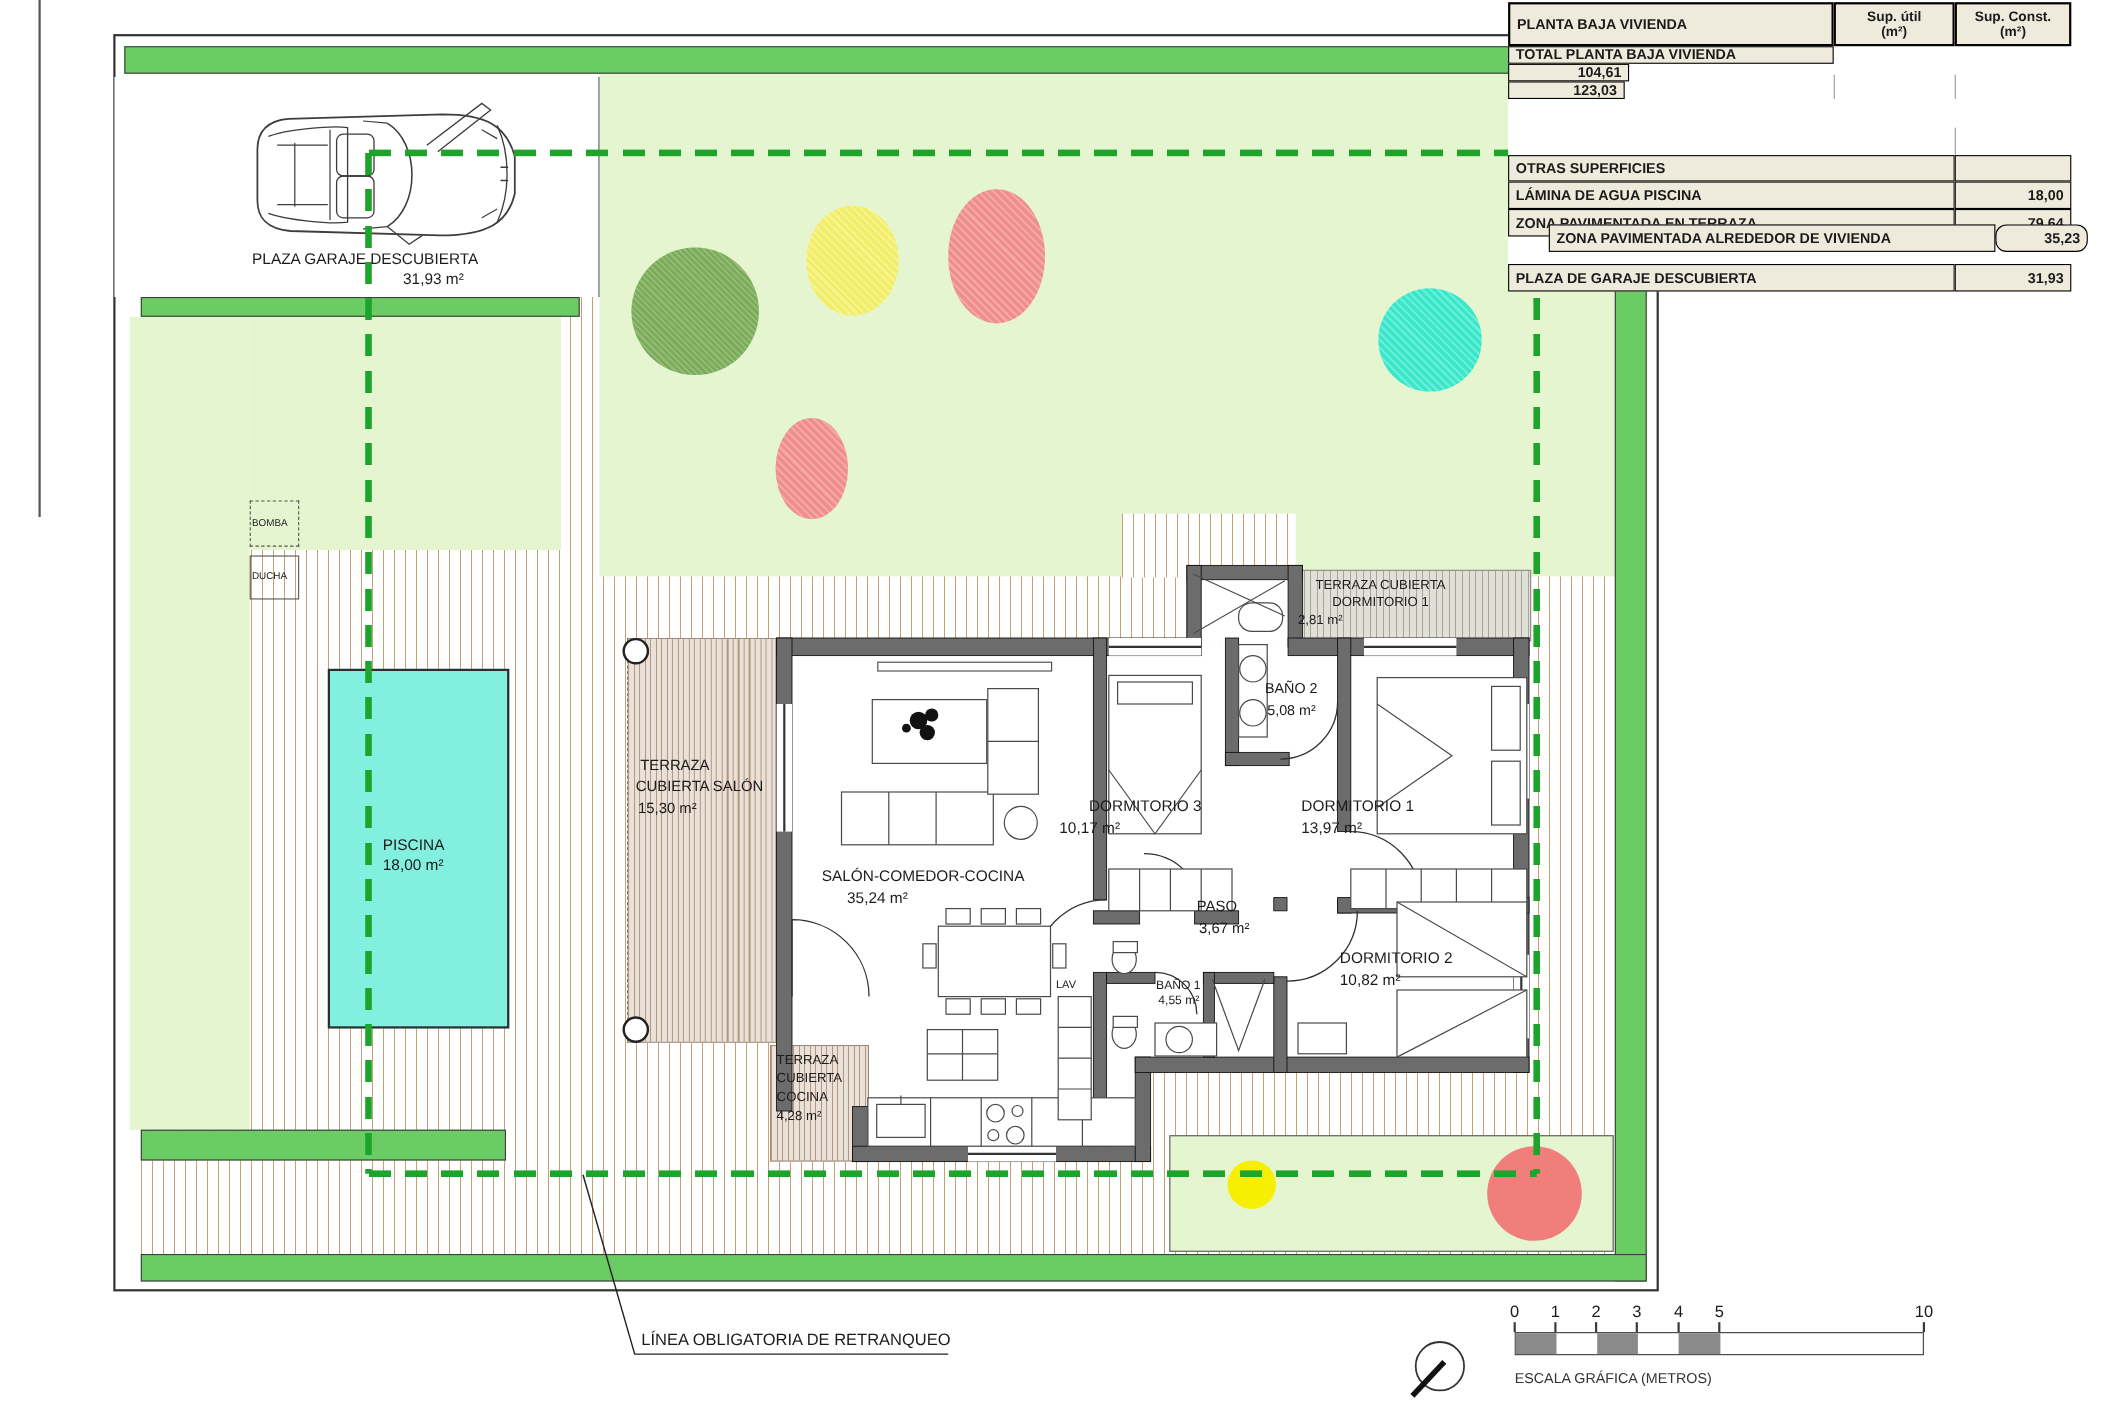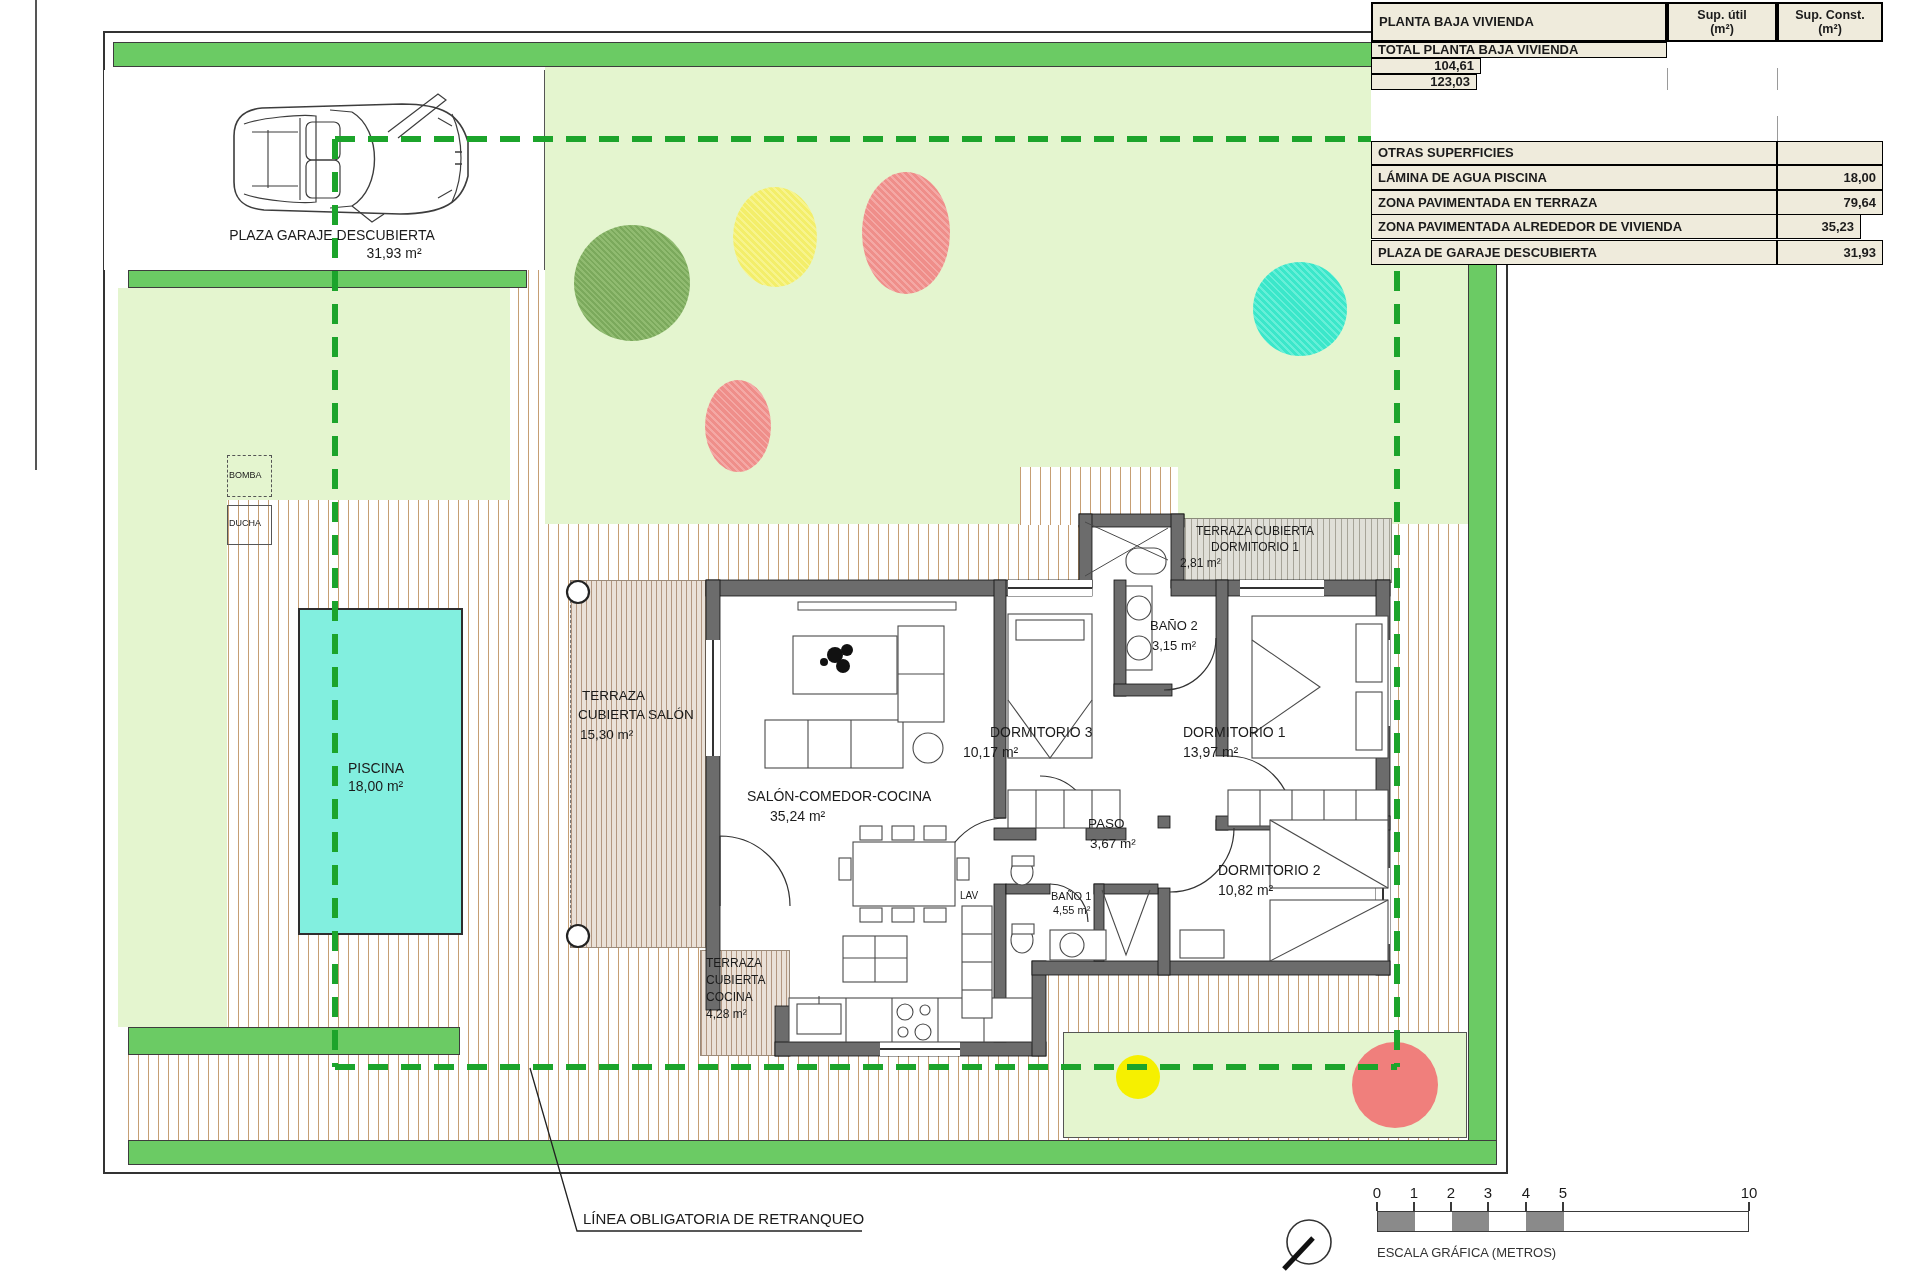--- a/index.html
+++ b/index.html
@@ -277,21 +277,21 @@
   <div class="lbl" style="left:578px;top:707px;font-size:13.5px;">CUBIERTA SALÓN</div>
   <div class="lbl" style="left:580px;top:727px;font-size:13.5px;">15,30 m²</div>
 
   <div class="lbl" style="left:747px;top:788px;font-size:14px;">SALÓN-COMEDOR-COCINA</div>
   <div class="lbl" style="left:770px;top:808px;font-size:14px;">35,24 m²</div>
 
   <div class="lbl" style="left:990px;top:724px;font-size:14px;">DORMITORIO 3</div>
   <div class="lbl" style="left:963px;top:744px;font-size:14px;">10,17 m²</div>
 
   <div class="lbl" style="left:1150px;top:618px;font-size:13px;">BAÑO 2</div>
-  <div class="lbl" style="left:1152px;top:638px;font-size:13px;">3,15 m²</div>
+  <div class="lbl" style="left:1152px;top:638px;font-size:13px;">5,08 m²</div>
 
   <div class="lbl" style="left:1183px;top:724px;font-size:14px;">DORMITORIO 1</div>
   <div class="lbl" style="left:1183px;top:744px;font-size:14px;">13,97 m²</div>
 
   <div class="lbl" style="left:1180px;top:524px;width:150px;text-align:center;font-size:12px;">TERRAZA CUBIERTA</div>
   <div class="lbl" style="left:1180px;top:540px;width:150px;text-align:center;font-size:12px;">DORMITORIO 1</div>
   <div class="lbl" style="left:1180px;top:556px;width:150px;text-align:left;font-size:12px;">2,81 m²</div>
 
   <div class="lbl" style="left:1088px;top:816px;font-size:13.5px;">PASO</div>
   <div class="lbl" style="left:1090px;top:836px;font-size:13.5px;">3,67 m²</div>
@@ -334,23 +334,23 @@
       <div class="tcell" style="width:106px;"></div>
     </div>
     <div class="trow" style="top:163px;height:25px;">
       <div class="tcell lab" style="width:406px;">LÁMINA DE AGUA PISCINA</div>
       <div class="tcell val" style="width:106px;">18,00</div>
     </div>
     <div class="trow" style="top:188px;height:25px;">
       <div class="tcell lab" style="width:406px;">ZONA PAVIMENTADA EN TERRAZA</div>
       <div class="tcell val" style="width:106px;">79,64</div>
     </div>
-    <div class="trow" style="top:212px;height:25px;">
+    <div class="trow" style="top:202px;height:25px;margin-left:37px;">
       <div class="tcell lab" style="width:406px;">ZONA PAVIMENTADA ALREDEDOR DE VIVIENDA</div>
-      <div class="tcell val" style="width:84px;">35,23</div>
+      <div class="tcell val" style="width:84px;border-radius:10px;">35,23</div>
     </div>
     <div class="trow" style="top:238px;height:25px;">
       <div class="tcell lab" style="width:406px;">PLAZA DE GARAJE DESCUBIERTA</div>
       <div class="tcell val" style="width:106px;">31,93</div>
     </div>
   </div>
 
   <div class="scalebox" style="left:1377px;top:1211px;width:372px;height:21px;">
     <div class="scaleseg" style="left:0;width:37px;"></div>
     <div class="scaleseg" style="left:74px;width:37px;"></div>

